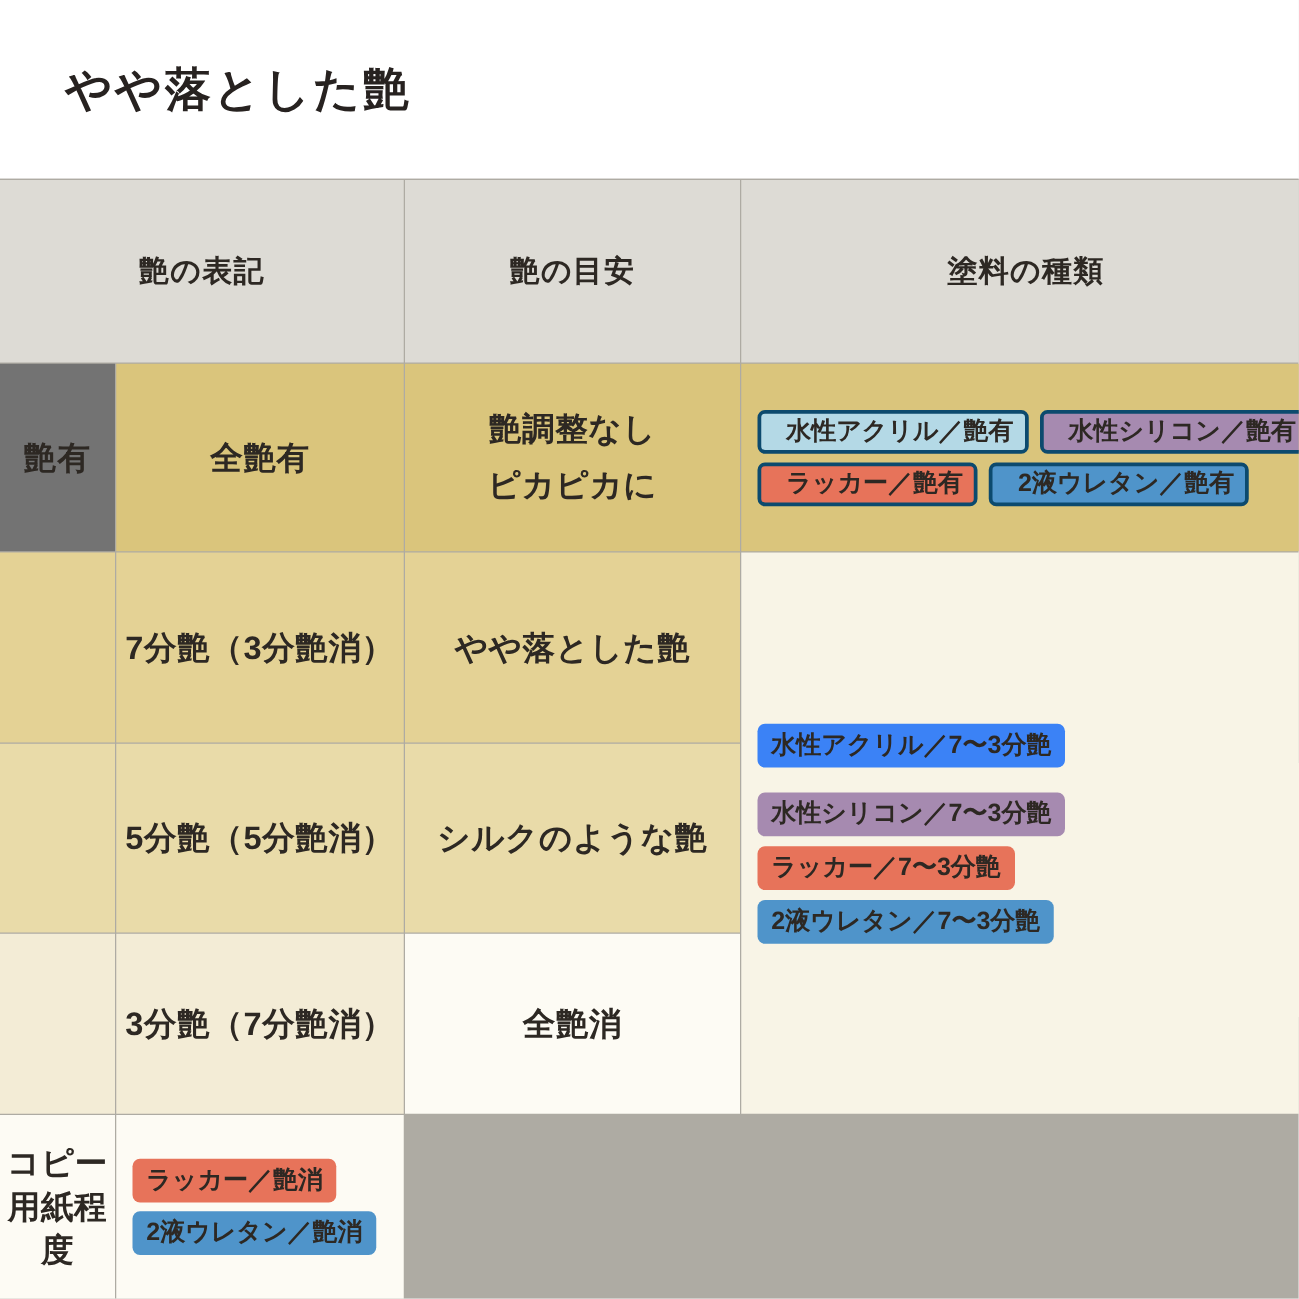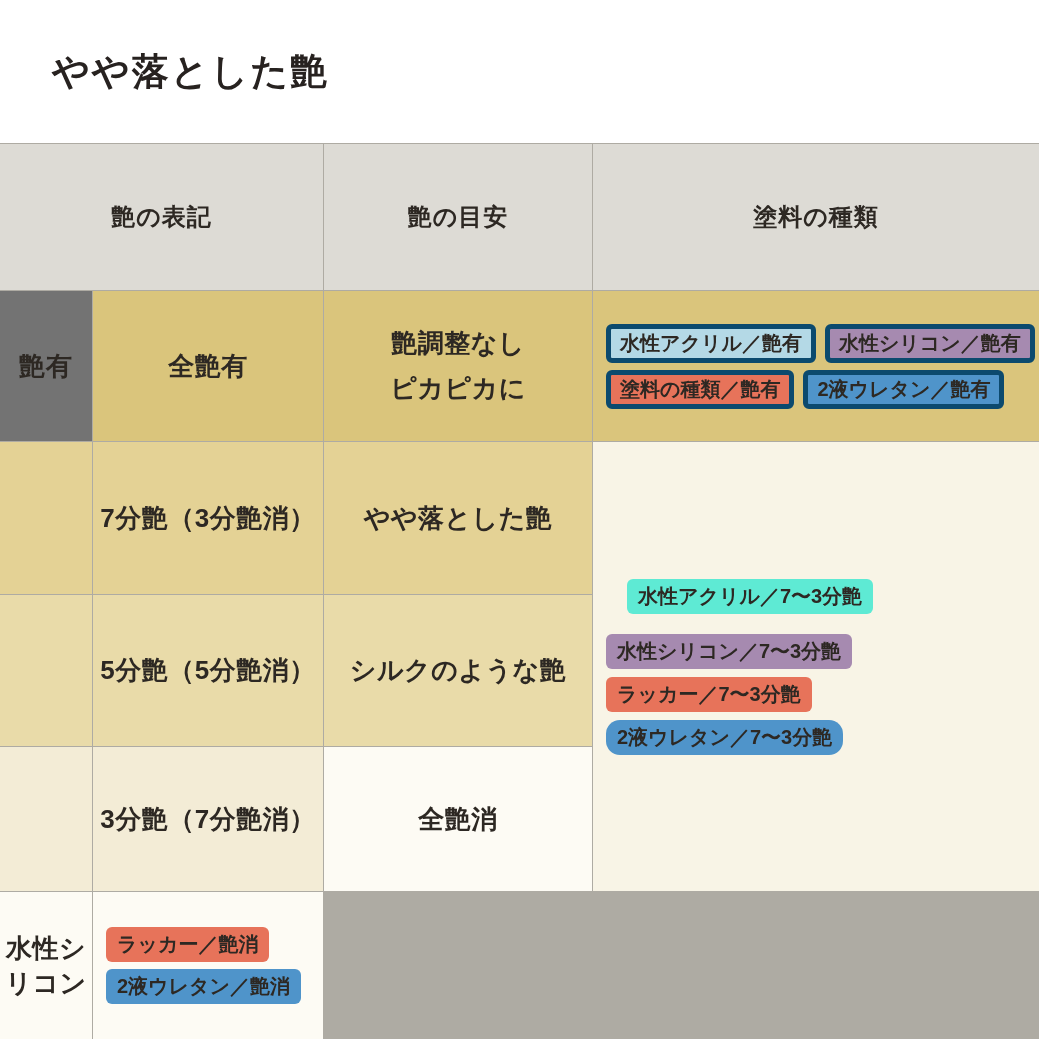--- a/index.html
+++ b/index.html
@@ -56,22 +56,22 @@
     display: inline-block;
     font-size: 20px;
     font-weight: 700;
     line-height: 1.3;
     padding: 4px 11px 5px 11px;
     border-radius: 6px;
     color: #2d2823;
     white-space: nowrap;
   }
   .badge.bordered {
-    border: 5px solid #0c4a6e;
-    padding: 1px 9px 2px 9px;
+    border: 3px solid #0c4a6e;
+    padding: 1px 9px 2px 20px;
   }
   .mid-paints-cell { gap: 8px; }
 </style>
 </head>
 <body>
 
 <div class="title-bar">
   <h1 class="page-title">やや落とした艶</h1>
 </div>
 
@@ -88,44 +88,44 @@
       <div>艶調整なし</div>
       <div>ピカピカに</div>
     </div>
   </div>
   <div class="paints-cell" style="background-color: rgb(218, 197, 124);">
     <div class="badge-row">
       <span class="badge bordered" style="background-color: rgb(180, 217, 230);">水性アクリル／艶有</span>
       <span class="badge bordered" style="background-color: rgb(166, 138, 176);">水性シリコン／艶有</span>
     </div>
     <div class="badge-row">
-      <span class="badge bordered" style="background-color: rgb(231, 115, 90);">塗料の種類／艶有</span>
+      <span class="badge bordered" style="background-color: rgb(231, 115, 90);">ラッカー／艶有</span>
       <span class="badge bordered" style="background-color: rgb(79, 148, 202);">2液ウレタン／艶有</span>
     </div>
   </div>
 
   <div class="cell" style="background-color: rgb(228, 210, 149);"></div>
   <div class="cell body-cell" style="background-color: rgb(228, 210, 149);">7分艶（3分艶消）</div>
   <div class="cell body-cell" style="background-color: rgb(228, 210, 149);">やや落とした艶</div>
   <div class="paints-cell mid-paints-cell" style="grid-area: 3 / 4 / 6; background-color: rgb(248, 244, 230);">
-    <span class="badge" style="background-color: #5eead4; margin-left: 21px;">水性アクリル／7〜3分艶</span>
+    <span class="badge" style="background-color: #3b82f6;">水性アクリル／7〜3分艶</span>
     <span class="badge" style="background-color: rgb(166, 138, 176); margin-top: 12px;">水性シリコン／7〜3分艶</span>
     <span class="badge" style="background-color: rgb(231, 115, 90);">ラッカー／7〜3分艶</span>
-    <span class="badge" style="background-color: rgb(79, 148, 202); border-radius: 14px;">2液ウレタン／7〜3分艶</span>
+    <span class="badge" style="background-color: rgb(79, 148, 202);">2液ウレタン／7〜3分艶</span>
   </div>
 
   <div class="cell" style="background-color: rgb(233, 219, 169);"></div>
   <div class="cell body-cell" style="background-color: rgb(233, 219, 169);">5分艶（5分艶消）</div>
   <div class="cell body-cell" style="background-color: rgb(233, 219, 169);">シルクのような艶</div>
 
   <div class="cell" style="background-color: rgb(243, 236, 214);"></div>
   <div class="cell body-cell" style="background-color: rgb(243, 236, 214);">3分艶（7分艶消）</div>
 
   <div class="cell body-cell" style="background-color: rgb(253, 251, 244);">全艶消</div>
-  <div class="cell body-cell" style="background-color: rgb(253, 251, 244);">水性シリコン</div>
+  <div class="cell body-cell" style="background-color: rgb(253, 251, 244);">コピー用紙程度</div>
   <div class="paints-cell" style="background-color: rgb(253, 251, 244);">
     <div class="badge-row">
       <span class="badge" style="background-color: rgb(231, 115, 90);">ラッカー／艶消</span>
     </div>
     <div class="badge-row">
       <span class="badge" style="background-color: rgb(79, 148, 202);">2液ウレタン／艶消</span>
     </div>
   </div>
 
 </div>

